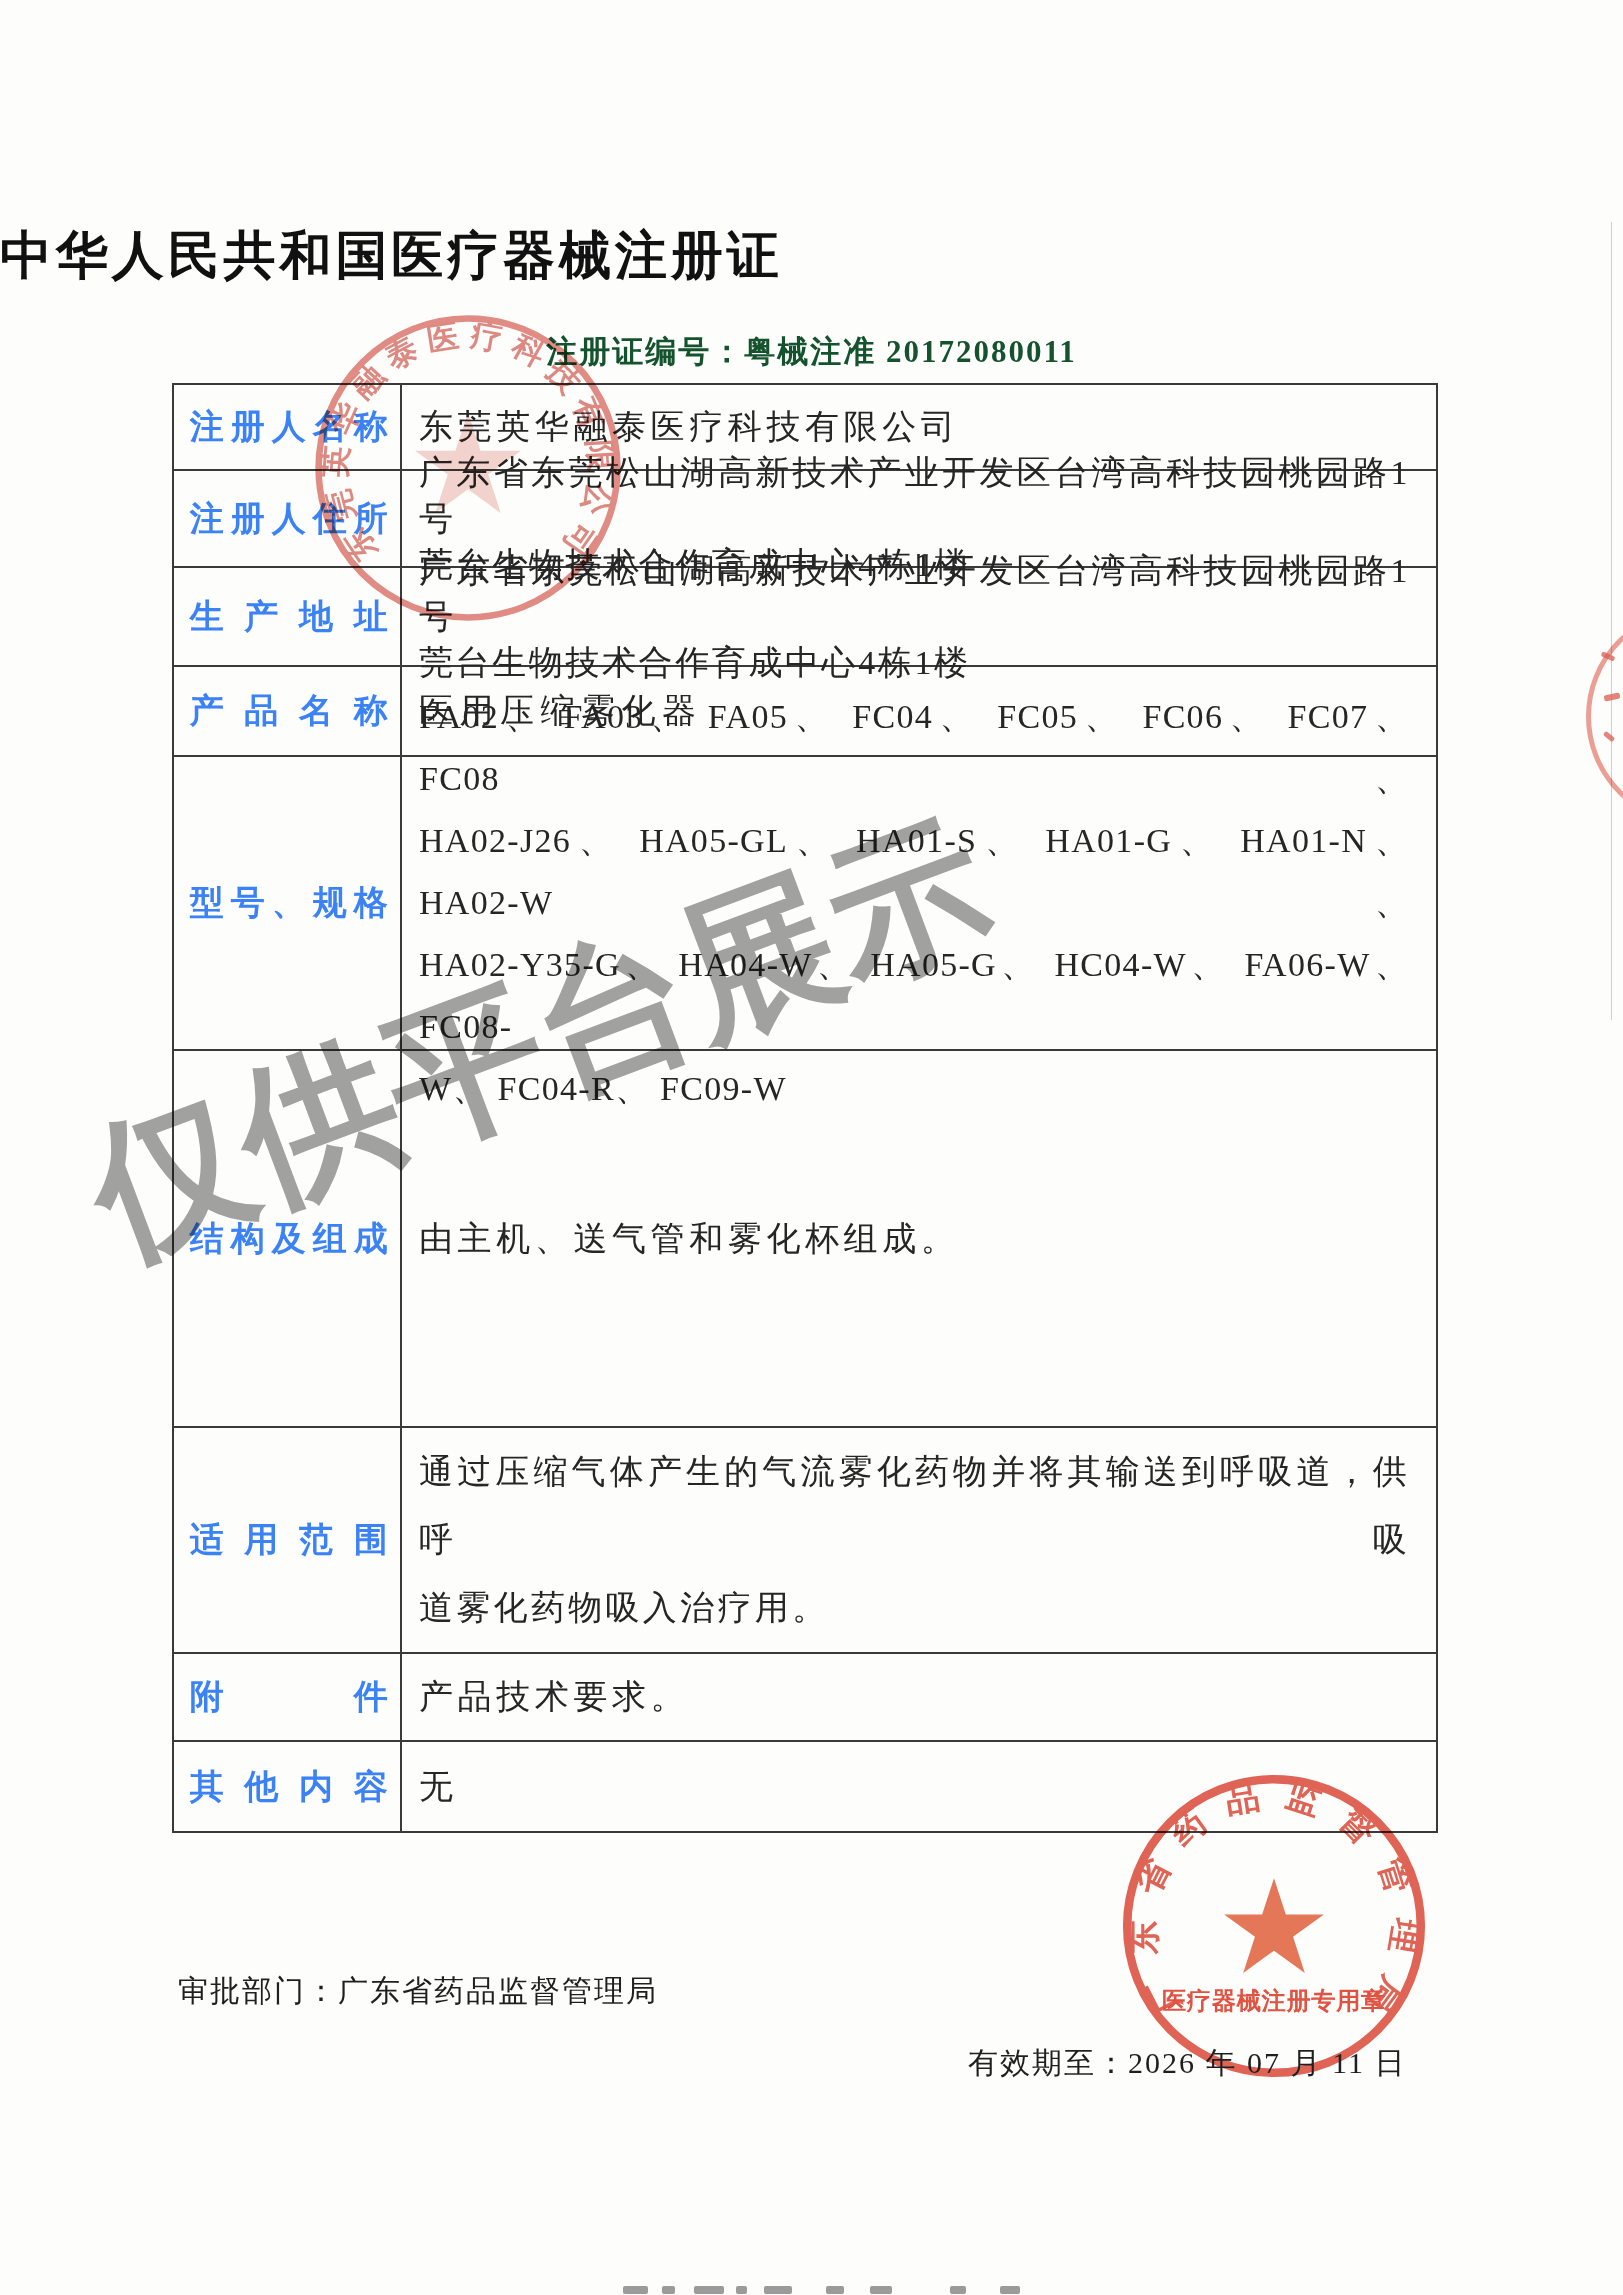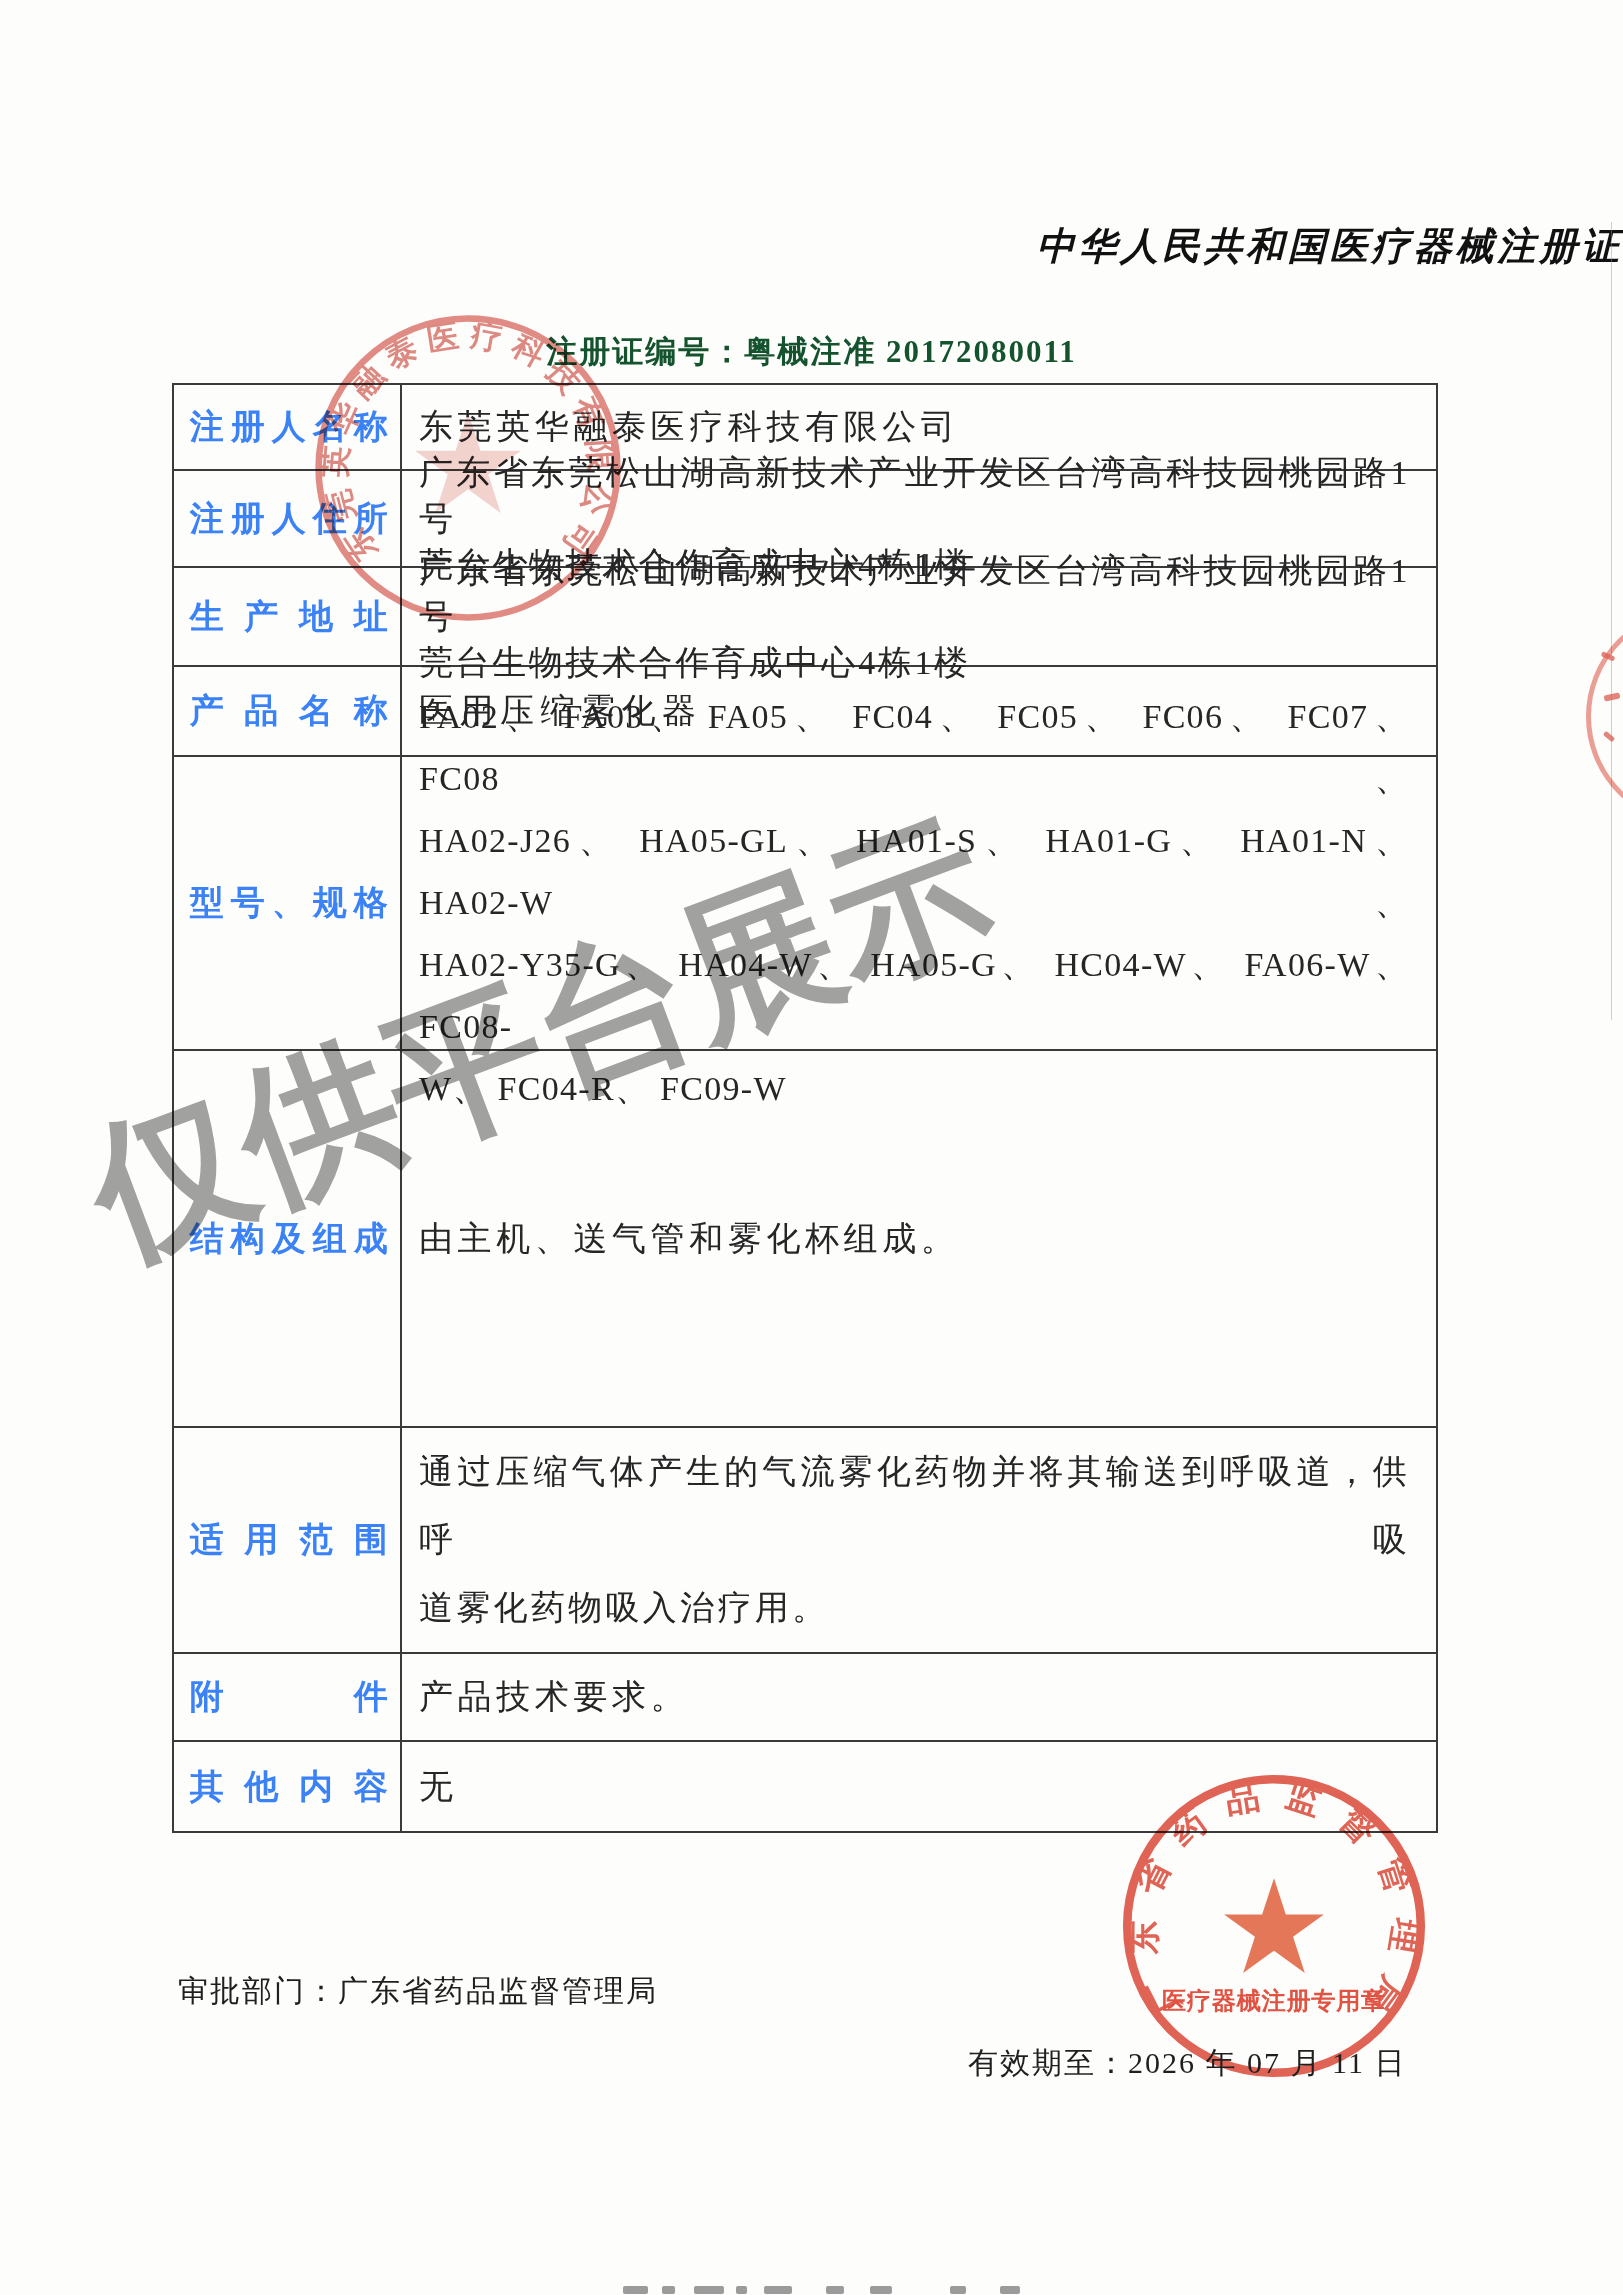--- a/index.html
+++ b/index.html
@@ -2,22 +2,22 @@
 <html style="font-size:10.5px"><head>
 <meta charset="utf-8">
 <style>
   html,body{margin:0;padding:0;background:#ffffff;}
   .page{
     position:relative;width:1623px;height:2295px;background:#fdfdfc;
     overflow:hidden;font-family:"Liberation Serif","DejaVu Serif",serif;color:#262626;
   }
   
   .doc-title{
-    position:absolute;left:0;top:221px;width:100%;text-align:right;
-    font-size:38px;font-weight:900;letter-spacing:3.9px;color:#111;font-style:italic;
+    position:absolute;left:0;top:221px;width:100%;text-align:left;
+    font-size:52px;font-weight:900;letter-spacing:3.9px;color:#111;
   }
   .cert-line{
     position:absolute;left:0;top:331px;width:100%;text-align:center;
     font-size:31px;font-weight:700;letter-spacing:2px;color:#14532d;
   }
   
   .cert-table{
     position:absolute;left:172px;top:383px;width:1266px;
     border:2.6px solid #3a3a3a;box-sizing:border-box;z-index:2;
   }

